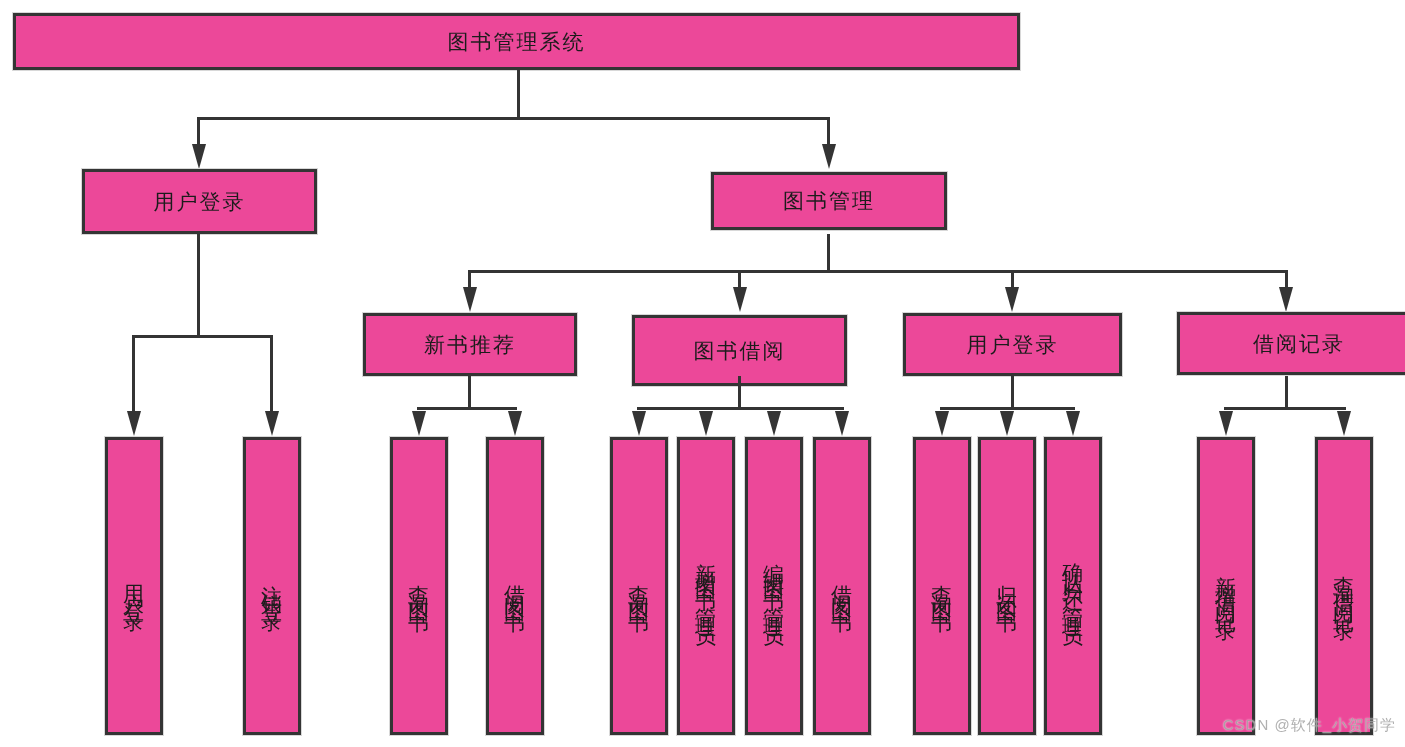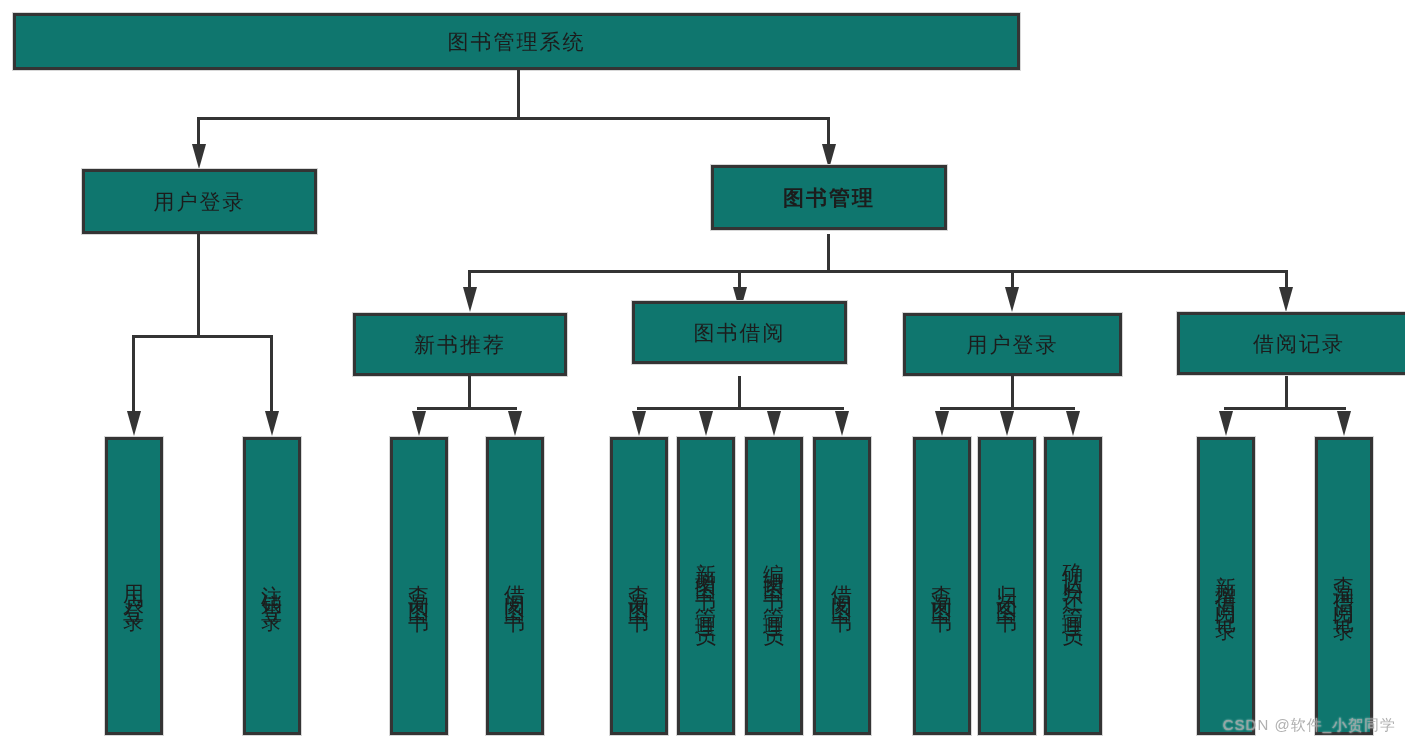--- a/index.html
+++ b/index.html
@@ -7,21 +7,21 @@
     position: relative;
     width: 1405px;
     height: 747px;
     background: #ffffff;
     font-family: "Liberation Sans", "DejaVu Sans", sans-serif;
     overflow: hidden;
   }
   .node {
     position: absolute;
     box-sizing: border-box;
-    background: #0f766e;
+    background: #ec4899;
     border: 3px solid #343434;
     color: #1c1c1c;
     display: flex;
     align-items: center;
     justify-content: center;
     box-shadow: 0 0 0 1px #d8d8d8;
   }
   .hnode { font-size: 21px; letter-spacing: 2px; }
   .leaf {
     top: 437px;
@@ -64,42 +64,42 @@
   <div class="node hnode" style="left:13px; top:13px; width:1007px; height:57px;">图书管理系统</div>
 
   <div class="vline" style="left:517px; top:69px; height:49px;"></div>
   <div class="hline" style="left:197px; top:117px; width:633px;"></div>
   <div class="vline" style="left:197px; top:117px; height:30px;"></div>
   <div class="vline" style="left:827px; top:117px; height:30px;"></div>
   <div class="arrow" style="left:192px; top:144px;"></div>
   <div class="arrow" style="left:822px; top:144px;"></div>
 
   <div class="node hnode" style="left:82px; top:169px; width:235px; height:65px;">用户登录</div>
-  <div class="node hnode" style="left:711px; top:165px; width:236px; height:65px;font-weight:bold;">图书管理</div>
+  <div class="node hnode" style="left:711px; top:172px; width:236px; height:58px;">图书管理</div>
 
   <div class="vline" style="left:197px; top:234px; height:103px;"></div>
   <div class="hline" style="left:132px; top:335px; width:141px;"></div>
   <div class="vline" style="left:132px; top:335px; height:79px;"></div>
   <div class="vline" style="left:270px; top:335px; height:79px;"></div>
   <div class="arrow" style="left:127px; top:411px;"></div>
   <div class="arrow" style="left:265px; top:411px;"></div>
 
   <div class="vline" style="left:827px; top:234px; height:38px;"></div>
   <div class="hline" style="left:468px; top:270px; width:819px;"></div>
   <div class="vline" style="left:468px; top:270px; height:20px;"></div>
   <div class="vline" style="left:738px; top:270px; height:20px;"></div>
   <div class="vline" style="left:1011px; top:270px; height:20px;"></div>
   <div class="vline" style="left:1285px; top:270px; height:20px;"></div>
   <div class="arrow" style="left:463px; top:287px;"></div>
   <div class="arrow" style="left:733px; top:287px;"></div>
   <div class="arrow" style="left:1005px; top:287px;"></div>
   <div class="arrow" style="left:1279px; top:287px;"></div>
 
-  <div class="node hnode" style="left:353px; top:313px; width:214px; height:63px;">新书推荐</div>
-  <div class="node hnode" style="left:632px; top:301px; width:215px; height:63px;font-family:Liberation Serif, serif;">图书借阅</div>
+  <div class="node hnode" style="left:363px; top:313px; width:214px; height:63px;">新书推荐</div>
+  <div class="node hnode" style="left:632px; top:315px; width:215px; height:71px;font-family:Liberation Serif, serif;">图书借阅</div>
   <div class="node hnode" style="left:903px; top:313px; width:219px; height:63px;">用户登录</div>
   <div class="node hnode" style="left:1177px; top:312px; width:244px; height:63px;">借阅记录</div>
 
   <div class="vline" style="left:468px; top:376px; height:34px;"></div>
   <div class="hline" style="left:417px; top:407px; width:100px;"></div>
   <div class="arrow" style="left:412px; top:411px;"></div>
   <div class="arrow" style="left:508px; top:411px;"></div>
 
   <div class="vline" style="left:738px; top:376px; height:34px;"></div>
   <div class="hline" style="left:637px; top:407px; width:207px;"></div>

